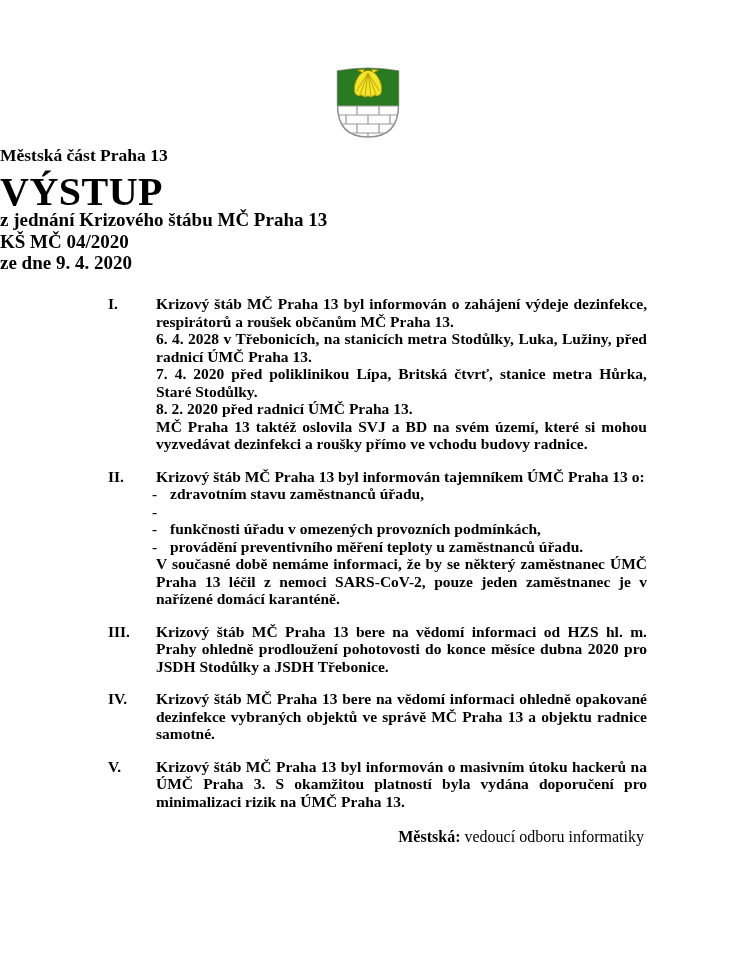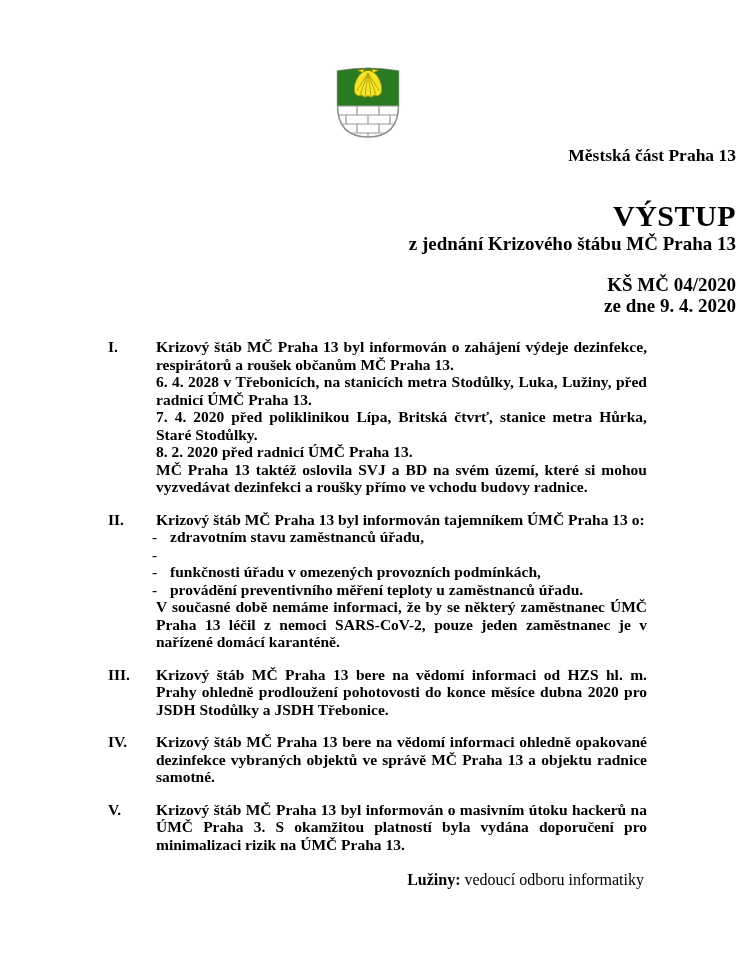--- a/index.html
+++ b/index.html
@@ -8,25 +8,25 @@
     position:relative;
     width:736px; height:960px;
     margin:0 auto;
     background:#ffffff;
     color:#000000;
     font-family:"Liberation Serif","DejaVu Serif",serif;
     padding-top:64px;
     overflow:hidden;
   }
   .crest-wrap { height:75px; display:flex; justify-content:center; margin-bottom:6px; }
-  .header { text-align:right; }
+  .header { text-align:left; }
   .org-name   { font-size:17.5px; font-weight:bold; line-height:21px; }
-  .doc-title  { font-size:30px;   font-weight:bold; line-height:35px; margin-top:32px; letter-spacing:0.5px; }
+  .doc-title  { font-size:40px;   font-weight:bold; line-height:35px; margin-top:8px; letter-spacing:0.5px; }
   .subtitle   { font-size:19px;   font-weight:bold; line-height:22px; }
-  .meeting    { margin-top:19px; }
+  .meeting    { }
   .meeting div{ font-size:19px;   font-weight:bold; line-height:21px; }
 
   .body-block { margin:22px 89px 0 108px; font-size:15.5px; font-weight:bold; line-height:17.5px; }
   .item { display:flex; margin-bottom:15px; }
   .item-num { width:42px; flex:0 0 42px; }
   .item-content { flex:1; }
   .item-content p { text-align:justify;margin-left:6px; }
   .dash-row { display:flex; }
   .dash-row .dash { width:20px; flex:0 0 20px; padding-left:2px; }
 
@@ -157,17 +157,17 @@
     <div class="item">
       <div class="item-num">V.</div>
       <div class="item-content">
         <p>Krizový štáb MČ Praha 13 byl informován o masivním útoku hackerů na ÚMČ Praha 3. S okamžitou platností byla vydána doporučení pro minimalizaci rizik na ÚMČ Praha 13.</p>
       </div>
     </div>
 
   </div>
 
   <div class="footer">
-    <span class="flabel">Lužiny: </span>
+    <span class="flabel">Městská: </span>
     <span class="fvalue">vedoucí odboru informatiky</span>
   </div>
 
 </div>
 
 </body></html>

